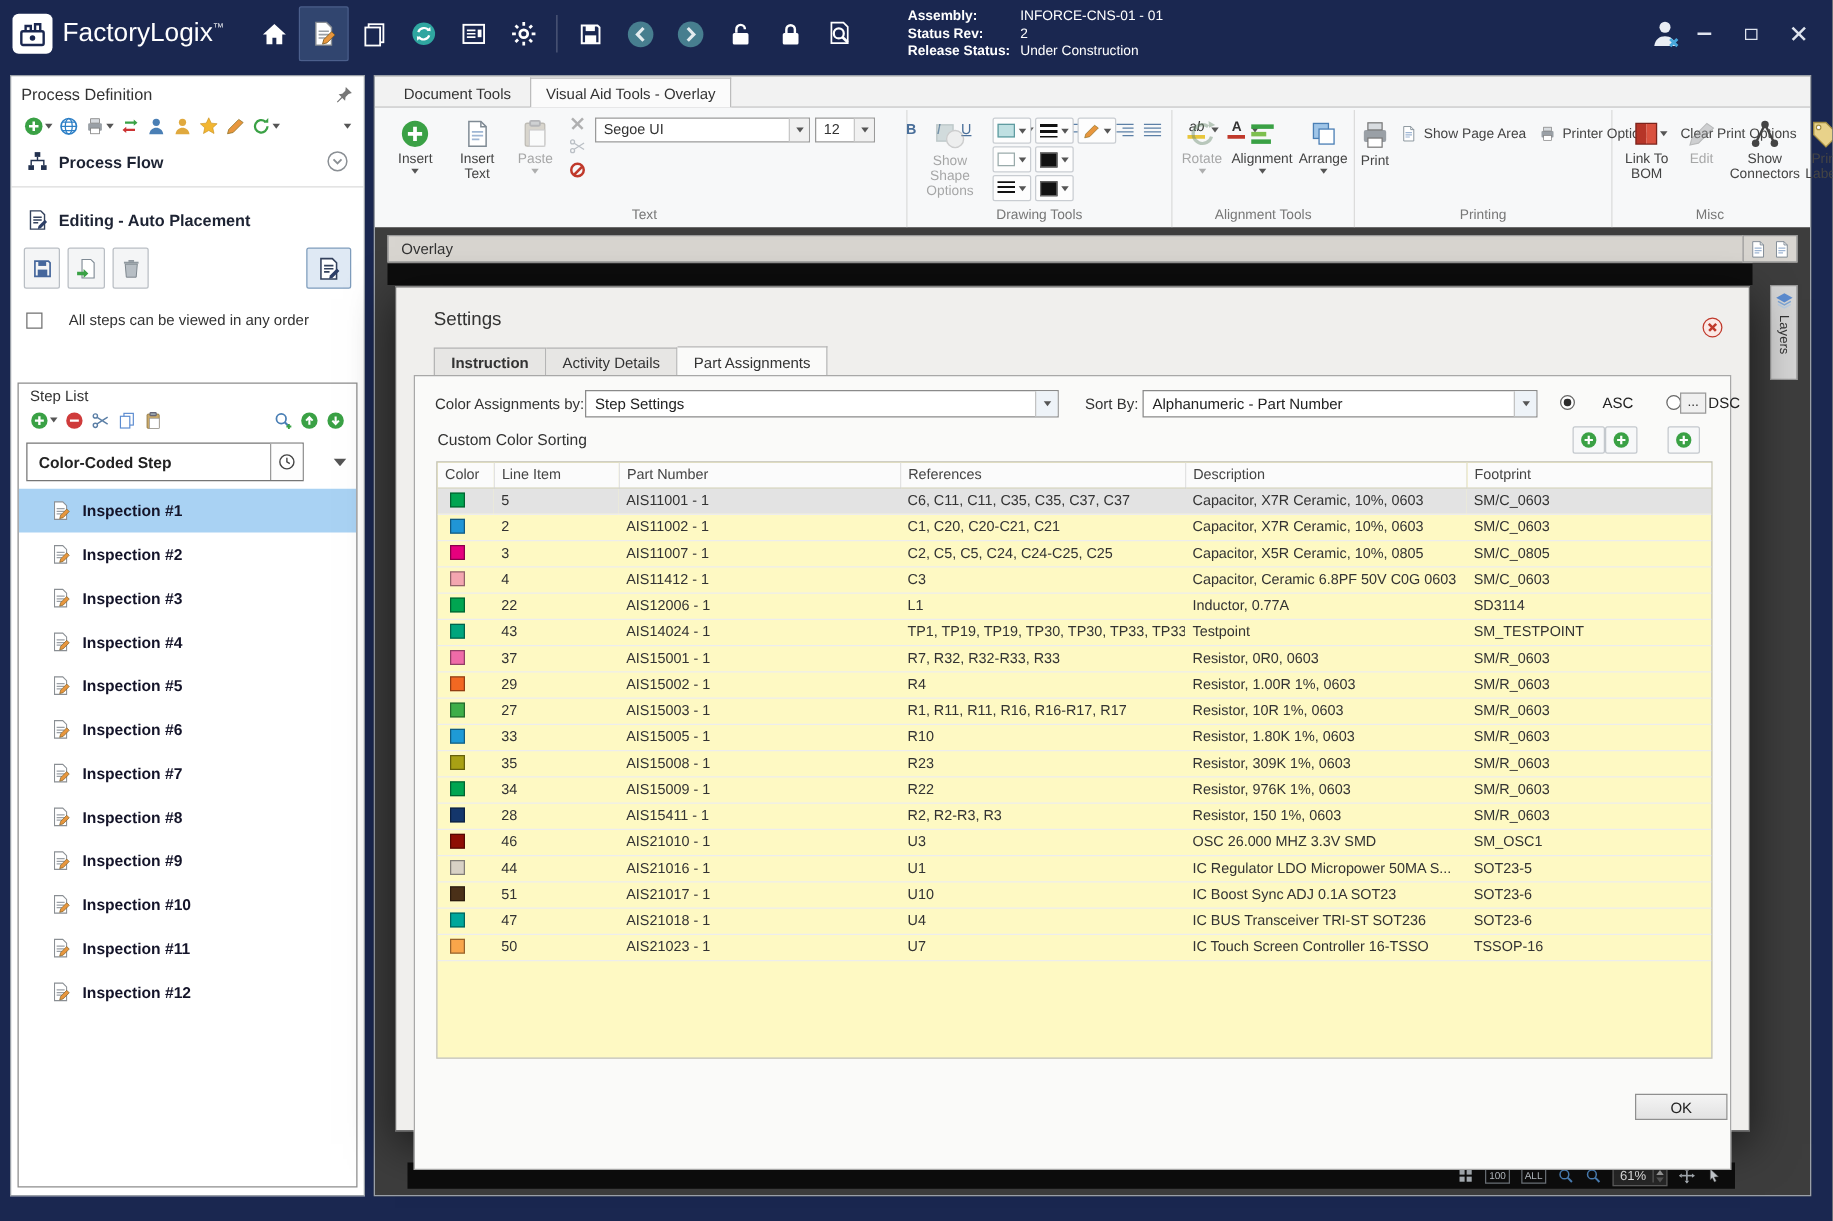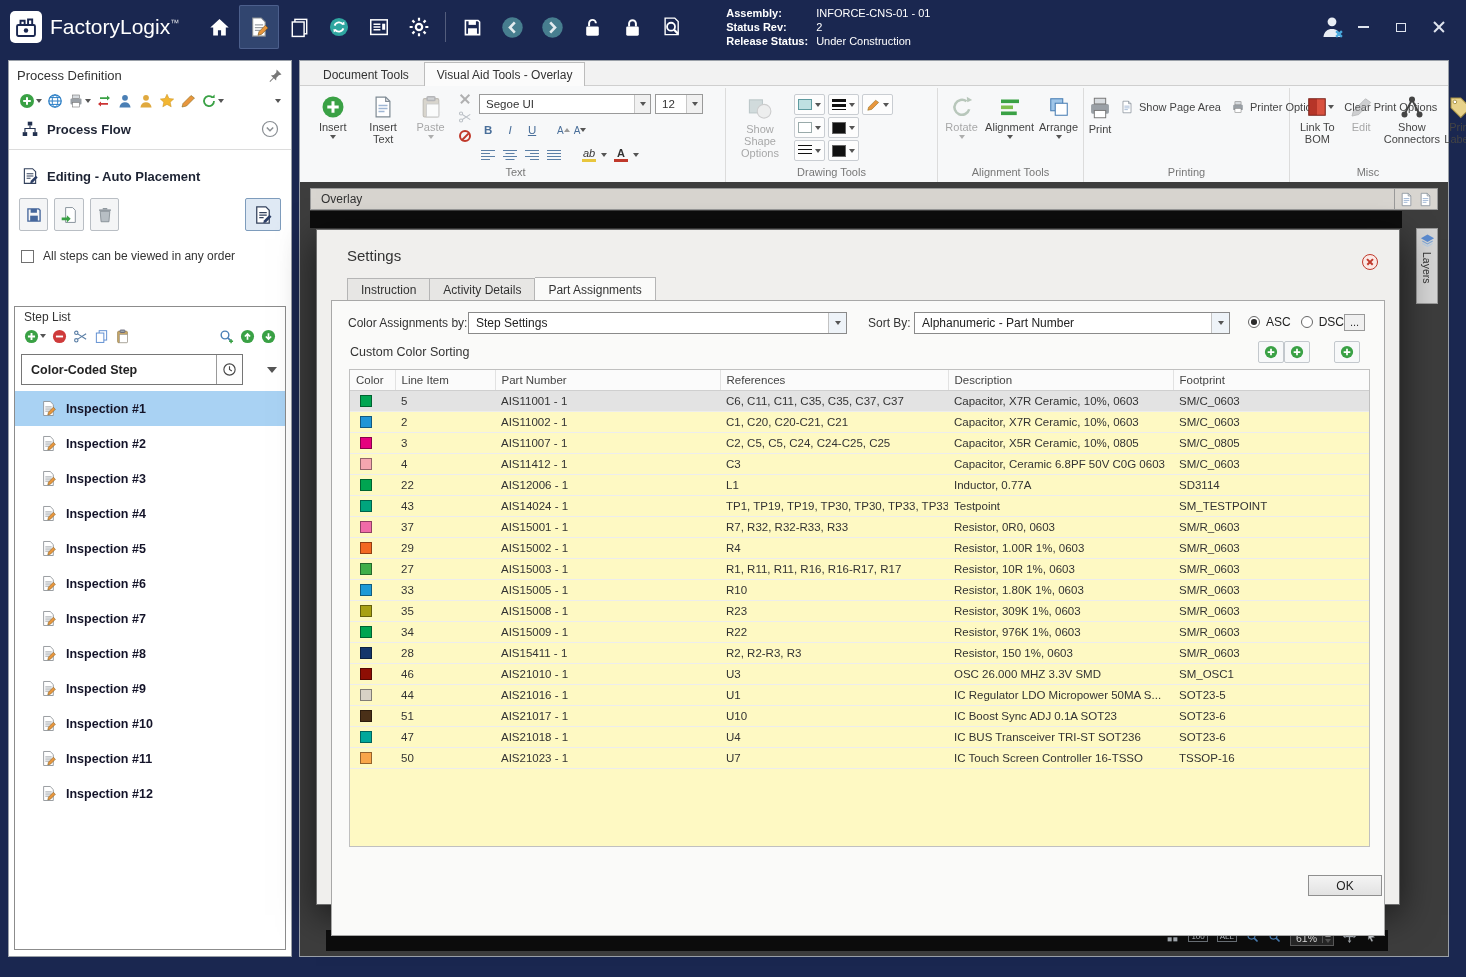--- a/index.html
+++ b/index.html
@@ -30,21 +30,21 @@
   .sidebar{position:absolute;left:8px;top:60px;width:284px;height:897px;background:#fff;border:1px solid #9aa0a8}
   .sb-head{display:flex;align-items:center;height:28px;padding:0 8px;font-size:13px;color:#333}
   .sb-head .spacer{flex:1}
   .sb-tools{display:flex;align-items:center;gap:5px;height:24px;padding:0 10px}
   .tib{display:inline-flex;align-items:center;gap:1px;height:18px}
   .sb-row{display:flex;align-items:center;gap:8px;height:32px;padding:0 12px;font-weight:bold;font-size:13px;color:#1d2333}
   .sb-div{border-top:1px solid #dcdcdc;margin:4px 0 14px}
   .sb-btnrow{display:flex;align-items:center;gap:6px;padding:10px 10px 4px}
   .sqbtn{width:38px;height:33px;border:1px solid #b9bec4;background:#f4f5f6;display:flex;align-items:center;justify-content:center;border-radius:2px}
   .sqbtn.bigedit{width:46px;margin-left:120px;background:#dfe9f4;border-color:#7e9cbc}
-  .sb-check{display:flex;align-items:center;gap:9px;padding:14px 12px 0;font-size:12px;color:#333}
+  .sb-check{display:flex;align-items:center;gap:21px;padding:14px 12px 0;font-size:12px;color:#333}
   .cbox{width:13px;height:13px;border:1px solid #707070;background:#fff;flex:0 0 auto}
   .steplist{position:absolute;left:5px;right:5px;top:245px;bottom:6px;border:1px solid #8c8c8c;background:#fff;overflow:hidden}
   .sl-title{font-size:12px;color:#333;padding:3px 0 0 9px}
   .sl-tools{display:flex;align-items:center;gap:6px;height:24px;padding:0 9px}
   .sl-tools .spacer{flex:1}
   .steptype{position:relative;margin:6px 6px 2px;display:flex;align-items:center}
   .steptype-box{display:flex;align-items:center;border:1px solid #767676;background:#fff;height:31px;width:222px}
   .steptype-box .lbl{font-weight:bold;font-size:12.5px;color:#222;padding-left:9px;flex:1}
   .steptype-box .clockbtn{width:26px;height:100%;border-left:1px solid #9a9a9a;display:flex;align-items:center;justify-content:center;background:#fdfdfd}
   .steptype .outercaret{margin-left:24px}
@@ -67,21 +67,21 @@
   .rg-body{flex:1;display:flex;align-items:flex-start;gap:3px;padding-top:2px}
   .rg-label{height:16px;text-align:center;font-size:11px;color:#777}
   .bigbtn{display:flex;flex-direction:column;align-items:center;justify-content:flex-start;gap:2px;width:48px;padding-top:5px;font-size:11px;color:#444;text-align:center;line-height:12px;height:76px}
   .dis{opacity:.45;filter:grayscale(70%)}
   .minicol{display:flex;flex-direction:column;gap:6px;width:22px;align-items:center;padding-top:4px}
   .xico{position:relative;width:10px;height:10px;opacity:.55}
   .xico::before,.xico::after{content:"";position:absolute;left:-1px;top:4px;width:12px;height:1.6px;background:#777}
   .xico::before{transform:rotate(45deg)}.xico::after{transform:rotate(-45deg)}
   .noico{width:12px;height:12px;border:2px solid #c0392b;border-radius:50%;position:relative}
   .noico::after{content:"";position:absolute;left:-1px;top:3.6px;width:10px;height:1.6px;background:#c0392b;transform:rotate(-45deg)}
-  .fontblock{display:flex;flex-direction:column;gap:7px;width:246px;padding-top:4px}
+  .fontblock{display:flex;flex-direction:row;gap:20px;width:246px;padding-top:4px}
   .fb-row{display:flex;align-items:center;gap:4px}
   .combo{display:flex;align-items:center;border:1px solid #9a9a9a;background:#fff;height:20px;font-size:11.5px;color:#333;padding-left:6px}
   .combo .dd{margin-left:auto;width:16px;height:100%;border-left:1px solid #c8c8c8;background:#f1f1f1;display:flex;align-items:center;justify-content:center}
   .fmtbtn{width:18px;height:18px;display:flex;align-items:center;justify-content:center;border:1px solid transparent;border-radius:2px;font-size:11.5px;color:#4a6f9a}
   .fmtbtn.b{font-weight:bold}.fmtbtn.i{font-style:italic}.fmtbtn.u span{text-decoration:underline}
   .subsup{font-size:10px;color:#4a6f9a;display:flex;align-items:center}
   .colorbtn{display:flex;flex-direction:column;align-items:center;width:20px;line-height:10px}
   .colorbtn .ltr{font-size:11px;font-weight:bold;color:#333}
   .colorbar{width:14px;height:3px;margin-top:1px}
   .ddpair{display:flex;align-items:center;gap:2px}
@@ -94,41 +94,41 @@
   .stackbtns{display:flex;flex-direction:row;gap:2px;padding-top:6px}
   .rowbtn{display:flex;align-items:center;gap:5px;height:21px;font-size:11px;color:#444;white-space:nowrap;padding:0 4px}
 
   
   .canvas{position:relative;flex:1;background:#3d3d3d}
   .ovbar{position:absolute;top:6px;left:10px;right:46px;height:22px;background:#d8d5d0;border:1px solid #9a9a9a;display:flex;align-items:center;padding:0 10px;font-size:12px;color:#333}
   .ovicons{position:absolute;top:6px;right:10px;height:22px;display:flex;align-items:center;gap:4px;background:#d8d5d0;border:1px solid #9a9a9a;padding:0 4px}
   .blackband{position:absolute;top:29px;left:10px;right:46px;height:17px;background:#0d0d0d}
   .layers-tab{position:absolute;right:10px;top:46px;width:22px;height:76px;background:#d4d4d4;border:1px solid #9a9a9a;display:flex;flex-direction:column;align-items:center;gap:4px;padding-top:4px}
   .layers-tab .vtext{writing-mode:vertical-rl;font-size:10.5px;color:#333}
-  .statusbar{position:absolute;left:26px;right:60px;bottom:5px;height:21px;background:#0d0d0d;display:flex;justify-content:flex-end;gap:9px;padding-right:10px}
+  .statusbar{position:absolute;left:26px;right:60px;bottom:5px;height:21px;background:#0d0d0d;display:flex;align-items:center;justify-content:flex-end;gap:9px;padding-right:10px}
   .chip{font-size:8px;color:#b6bcc2;border:1px solid #6b7177;padding:0 2px;height:12px;display:flex;align-items:center}
   .zoombox{display:flex;align-items:center;background:#262626;border:1px solid #5a5a5a;height:16px}
   .zoombox .zt{padding:0 5px;font-size:10.5px;color:#ddd}
   .zoombox .spin{display:flex;flex-direction:column;gap:2px;border-left:1px solid #5a5a5a;padding:0 2px}
 
   
   .dialog{position:absolute;left:316px;top:229px;width:1084px;height:676px;background:#f0efed;border:1px solid #6e6e6e;box-shadow:0 10px 34px rgba(0,0,0,.6);z-index:20}
   .dlg-title{position:absolute;left:30px;top:17px;font-size:15px;color:#333}
   .dlgx{position:absolute;right:21px;top:24px;width:16px;height:16px;border-radius:50%;border:1.5px solid #c0392b;background:#fbe9e6}
   .dlgx::before,.dlgx::after{content:"";position:absolute;left:2.5px;top:5.6px;width:8px;height:1.6px;background:#c0392b}
   .dlgx::before{transform:rotate(45deg)}.dlgx::after{transform:rotate(-45deg)}
   .dlg-tabs{position:absolute;left:30px;top:47px;display:flex;align-items:flex-end;height:24px}
   .dtab{height:23px;display:flex;align-items:center;padding:0 13px;font-size:12px;color:#333;border:1px solid #b5b5b5;border-left:none;background:#e7e6e4}
-  .dtab:first-child{border-left:1px solid #b5b5b5;font-weight:normal}
+  .dtab:first-child{border-left:1px solid #b5b5b5;font-weight:bold}
   .dtab.active{background:#fafaf9;height:25px;margin-bottom:-1px;border-bottom:none}
   .dlg-panel{position:absolute;left:14px;right:14px;top:70px;height:636px;border:1px solid #a8a8a8;background:#fafaf9}
   .dp-label{position:absolute;font-size:12px;color:#333}
   .dcombo{position:absolute;display:flex;align-items:center;border:1px solid #8a8a8a;background:#fff;height:22px;font-size:12px;color:#222;padding-left:7px}
   .dcombo .dd{margin-left:auto;width:18px;height:100%;border-left:1px solid #c3c3c3;background:#eef3f8;display:flex;align-items:center;justify-content:center}
-  .radios{position:absolute;display:flex;align-items:center;gap:6px;font-size:12px;color:#222}
+  .radios{position:absolute;display:flex;align-items:center;gap:22px;font-size:12px;color:#222}
   .radio{width:12px;height:12px;border:1px solid #666;border-radius:50%;background:#fff}
   .radio.checked{position:relative}
   .radio.checked::after{content:"";position:absolute;left:2.4px;top:2.4px;width:5.6px;height:5.6px;border-radius:50%;background:#2b2b2b}
   .morebtn{position:absolute;width:21px;height:17px;border:1px solid #9a9a9a;background:#f0f0f0;font-size:11px;color:#333;display:flex;align-items:center;justify-content:center;line-height:5px}
   .greenbtns{position:absolute;right:24px;top:40px;display:flex;align-items:center}
   .greenbtn{width:26px;height:22px;border:1px solid #c3c8cd;background:#f7f8f9;display:flex;align-items:center;justify-content:center;border-radius:2px}
   .greenbtn.gap{margin-left:24px}
   .tablebox{position:absolute;left:17px;top:68px;width:1021px;height:478px;background:#fef9c3;border:1px solid #c0c0c0;overflow:hidden}
   table.parts{border-collapse:collapse;width:1019px;table-layout:fixed;font-size:11.5px}
   table.parts th{height:20px;font-weight:normal;color:#444;text-align:left;padding:1px 6px;border-right:1px solid #e2e2e2;border-bottom:1px solid #cfcfcf;background:#fbfbfb;white-space:nowrap;overflow:hidden}

